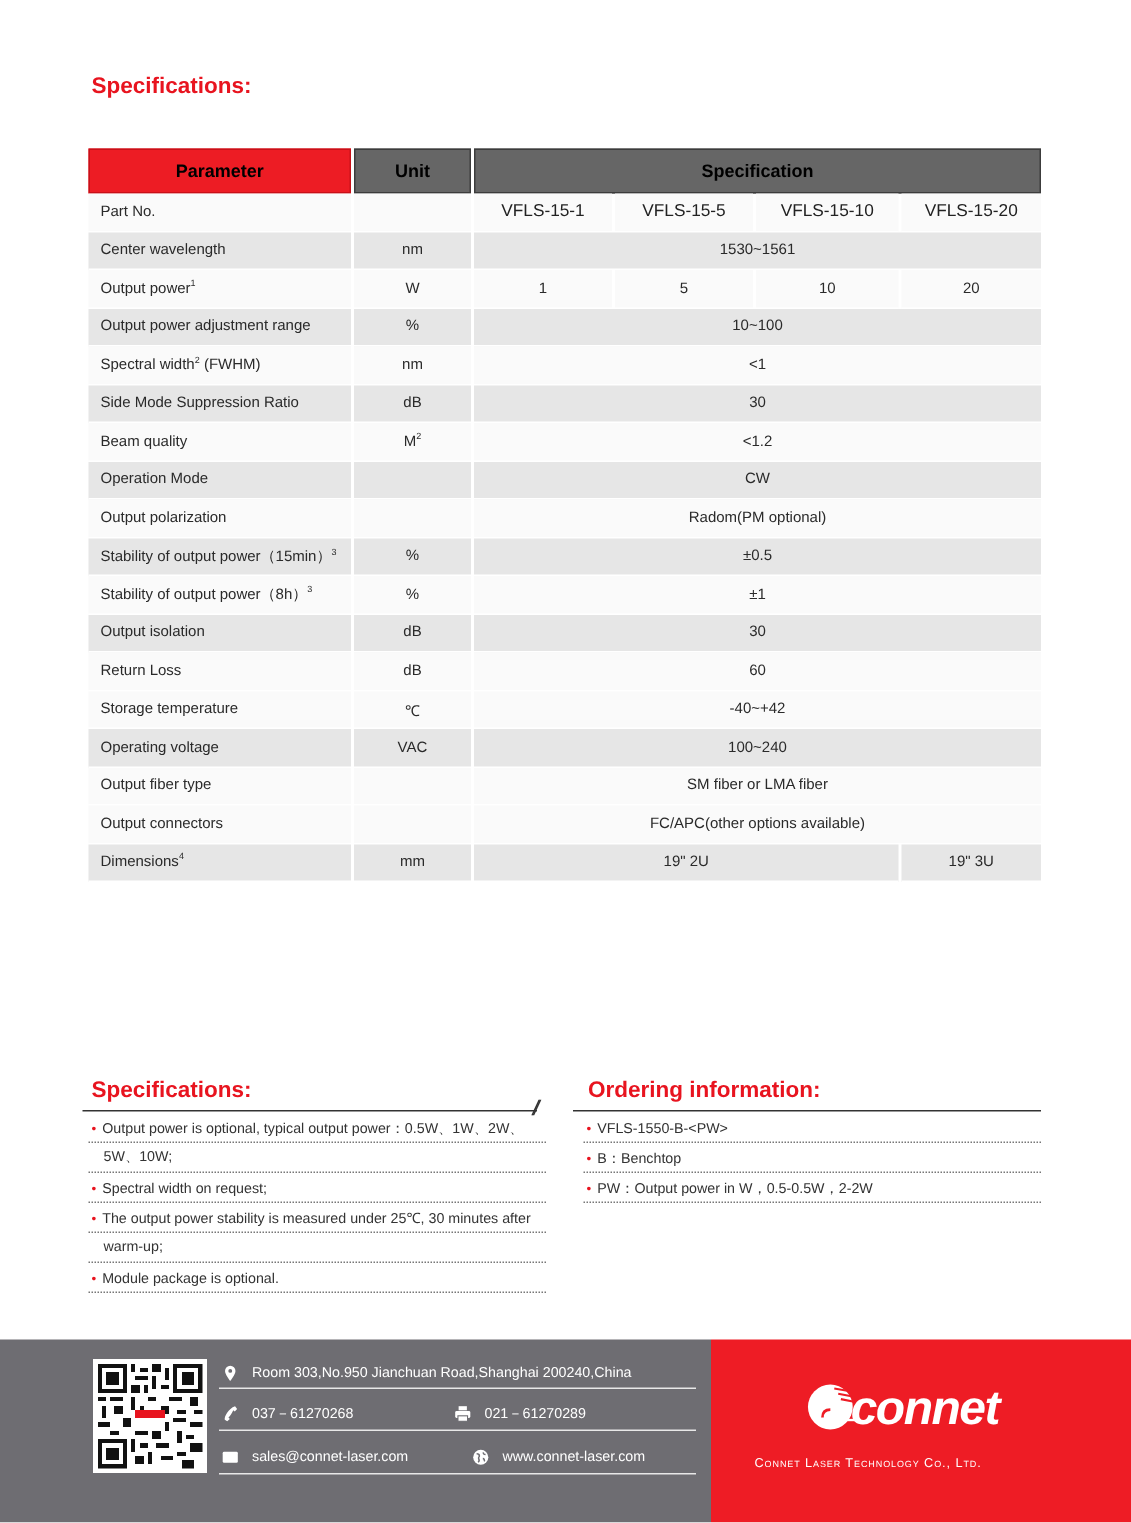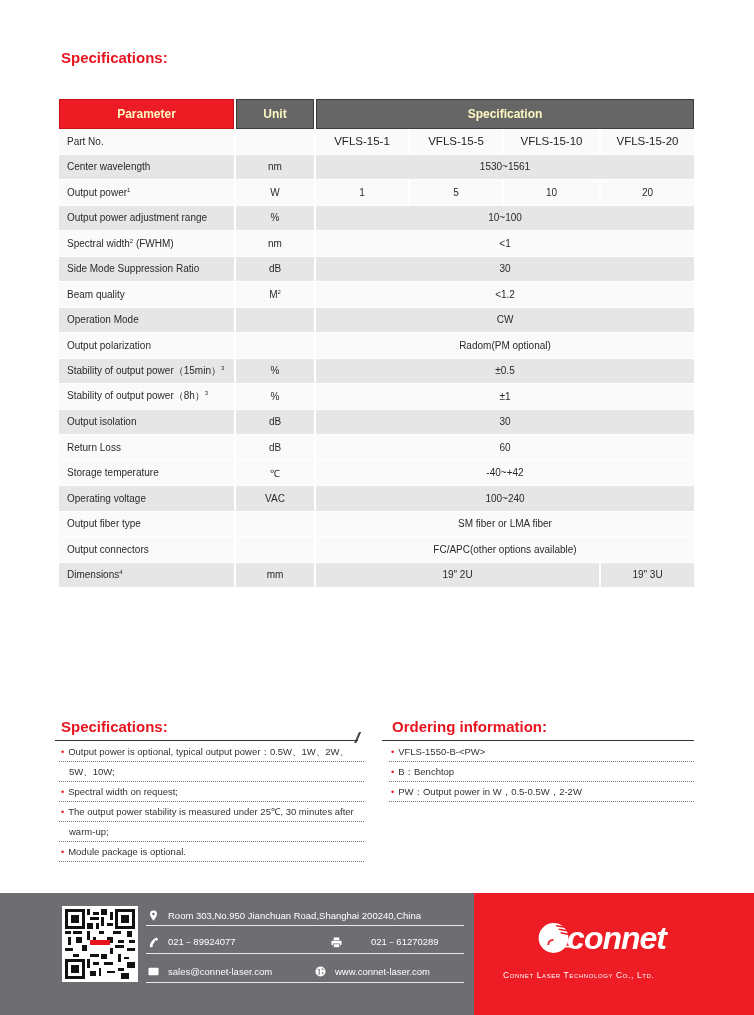--- a/index.html
+++ b/index.html
@@ -12,21 +12,21 @@
   }
 
   
   .spec-table {
     position: absolute; left: 59px; top: 99px; width: 635px;
     border-collapse: separate; border-spacing: 2px 0;
     margin-left: -2px;
     table-layout: fixed;
   }
   .spec-table th {
-    height: 30px; color: #fef9c3; font-size: 12px; font-weight: bold;
+    height: 30px; color: #000000; font-size: 12px; font-weight: bold;
     text-align: center; vertical-align: middle;
     border-bottom: 2px solid #fff;
   }
   .spec-table th.param { background: #ed1c24; border: 1px solid #c81018; }
   .spec-table th.unit  { background: #666666; border: 1px solid #3c3c3c; }
   .spec-table th.spec  { background: #666666; border: 1px solid #3c3c3c; }
 
   .spec-table td {
     height: 25.5px; font-size: 10px; vertical-align: middle;
     color: #2a2a2a; border-bottom: 1px solid #fff;
@@ -313,23 +313,23 @@
   <span>Room 303,No.950 Jianchuan Road,Shanghai 200240,China</span>
 </div>
 <div class="contact-row" style="top:925px;"></div>
 
 <div class="contact-item" style="left:147px; top:936px;">
   <span class="ic">
     <svg viewBox="0 0 12 12">
         <path d="M9.5 0.5L11 2.5 9.3 4.3 8.2 3.4C7.5 5 6.2 7.5 4.7 8.8l1 1.1L3.8 11.5 2 10.3C1.6 8 4.6 2.2 9.5 0.5z" fill="#fff"></path>
       </svg>
   </span>
-  <span>021－89924077</span>
-</div>
-<div class="contact-item" style="left:330px; top:936px;gap:20px;">
+  <span>037－61270268</span>
+</div>
+<div class="contact-item" style="left:302px; top:936px;">
   <span class="ic">
     <svg viewBox="0 0 12 12">
         <rect x="3" y="0.5" width="6" height="3" fill="#fff"></rect>
         <rect x="0.5" y="4" width="11" height="5" rx="1" fill="#fff"></rect>
         <rect x="2.5" y="7.5" width="7" height="4" fill="#fff" stroke="#6e6d72" stroke-width="0.8"></rect>
       </svg>
   </span>
   <span>021－61270289</span>
 </div>
 <div class="contact-row" style="top:953px;"></div>

